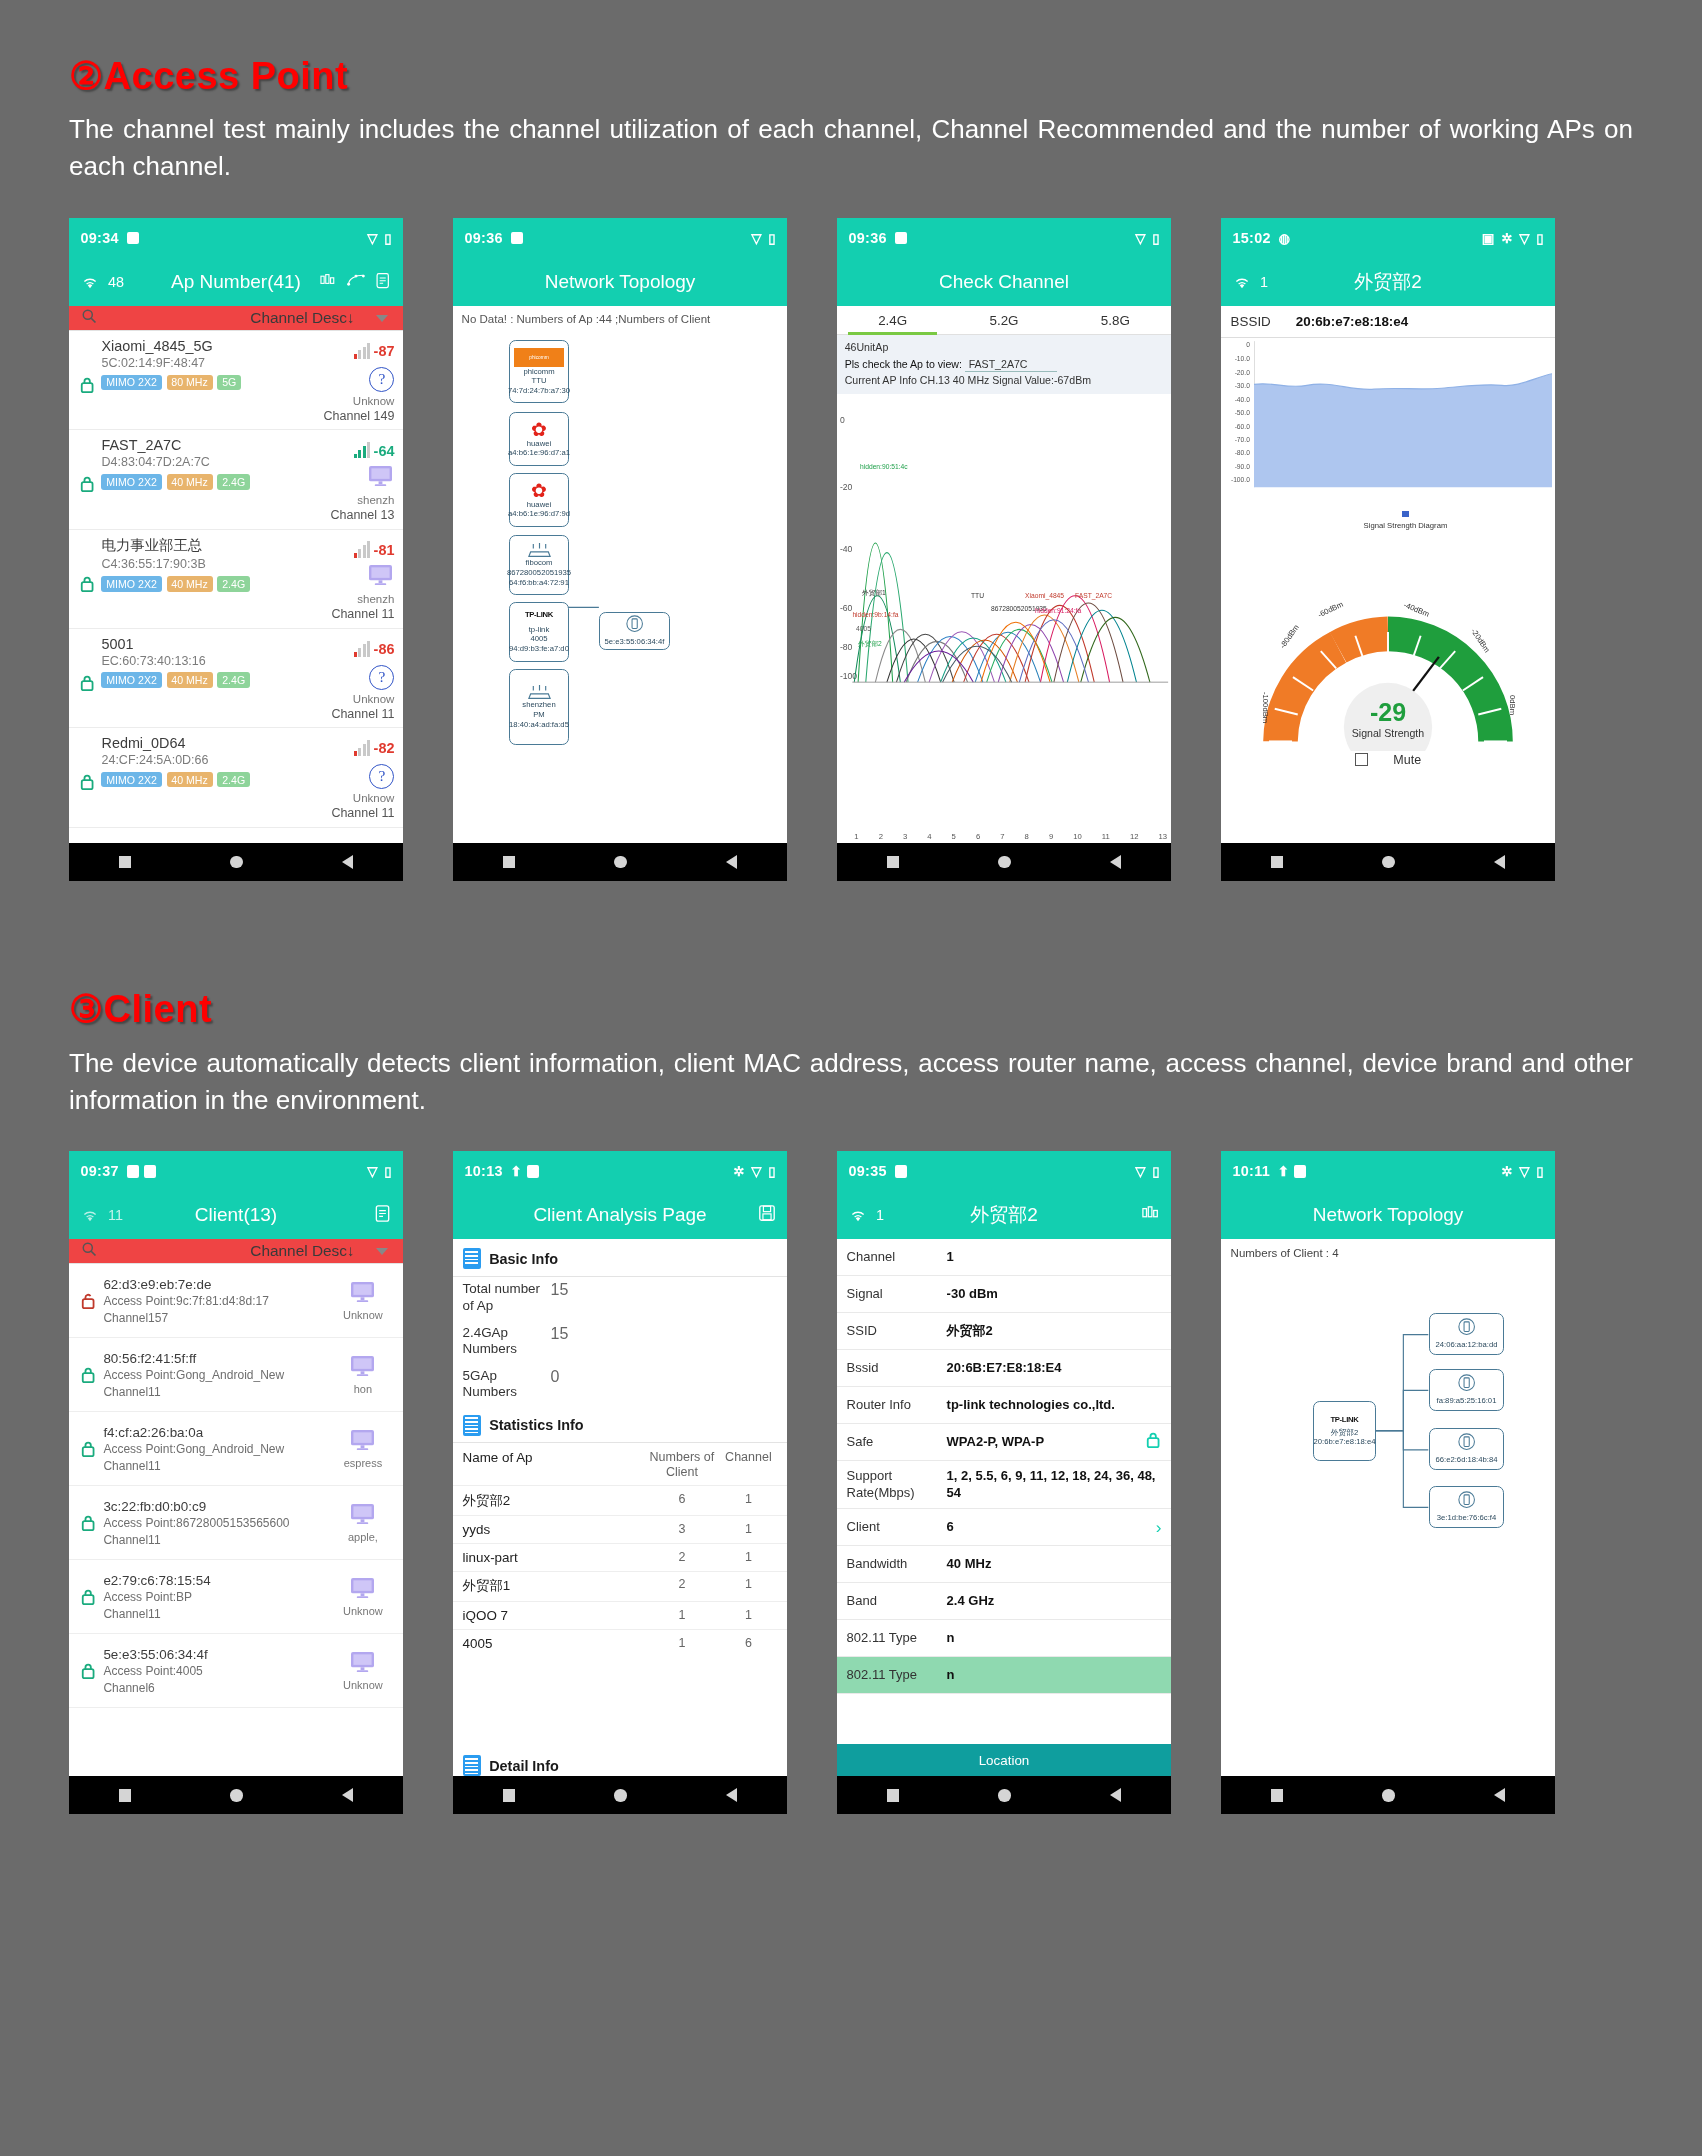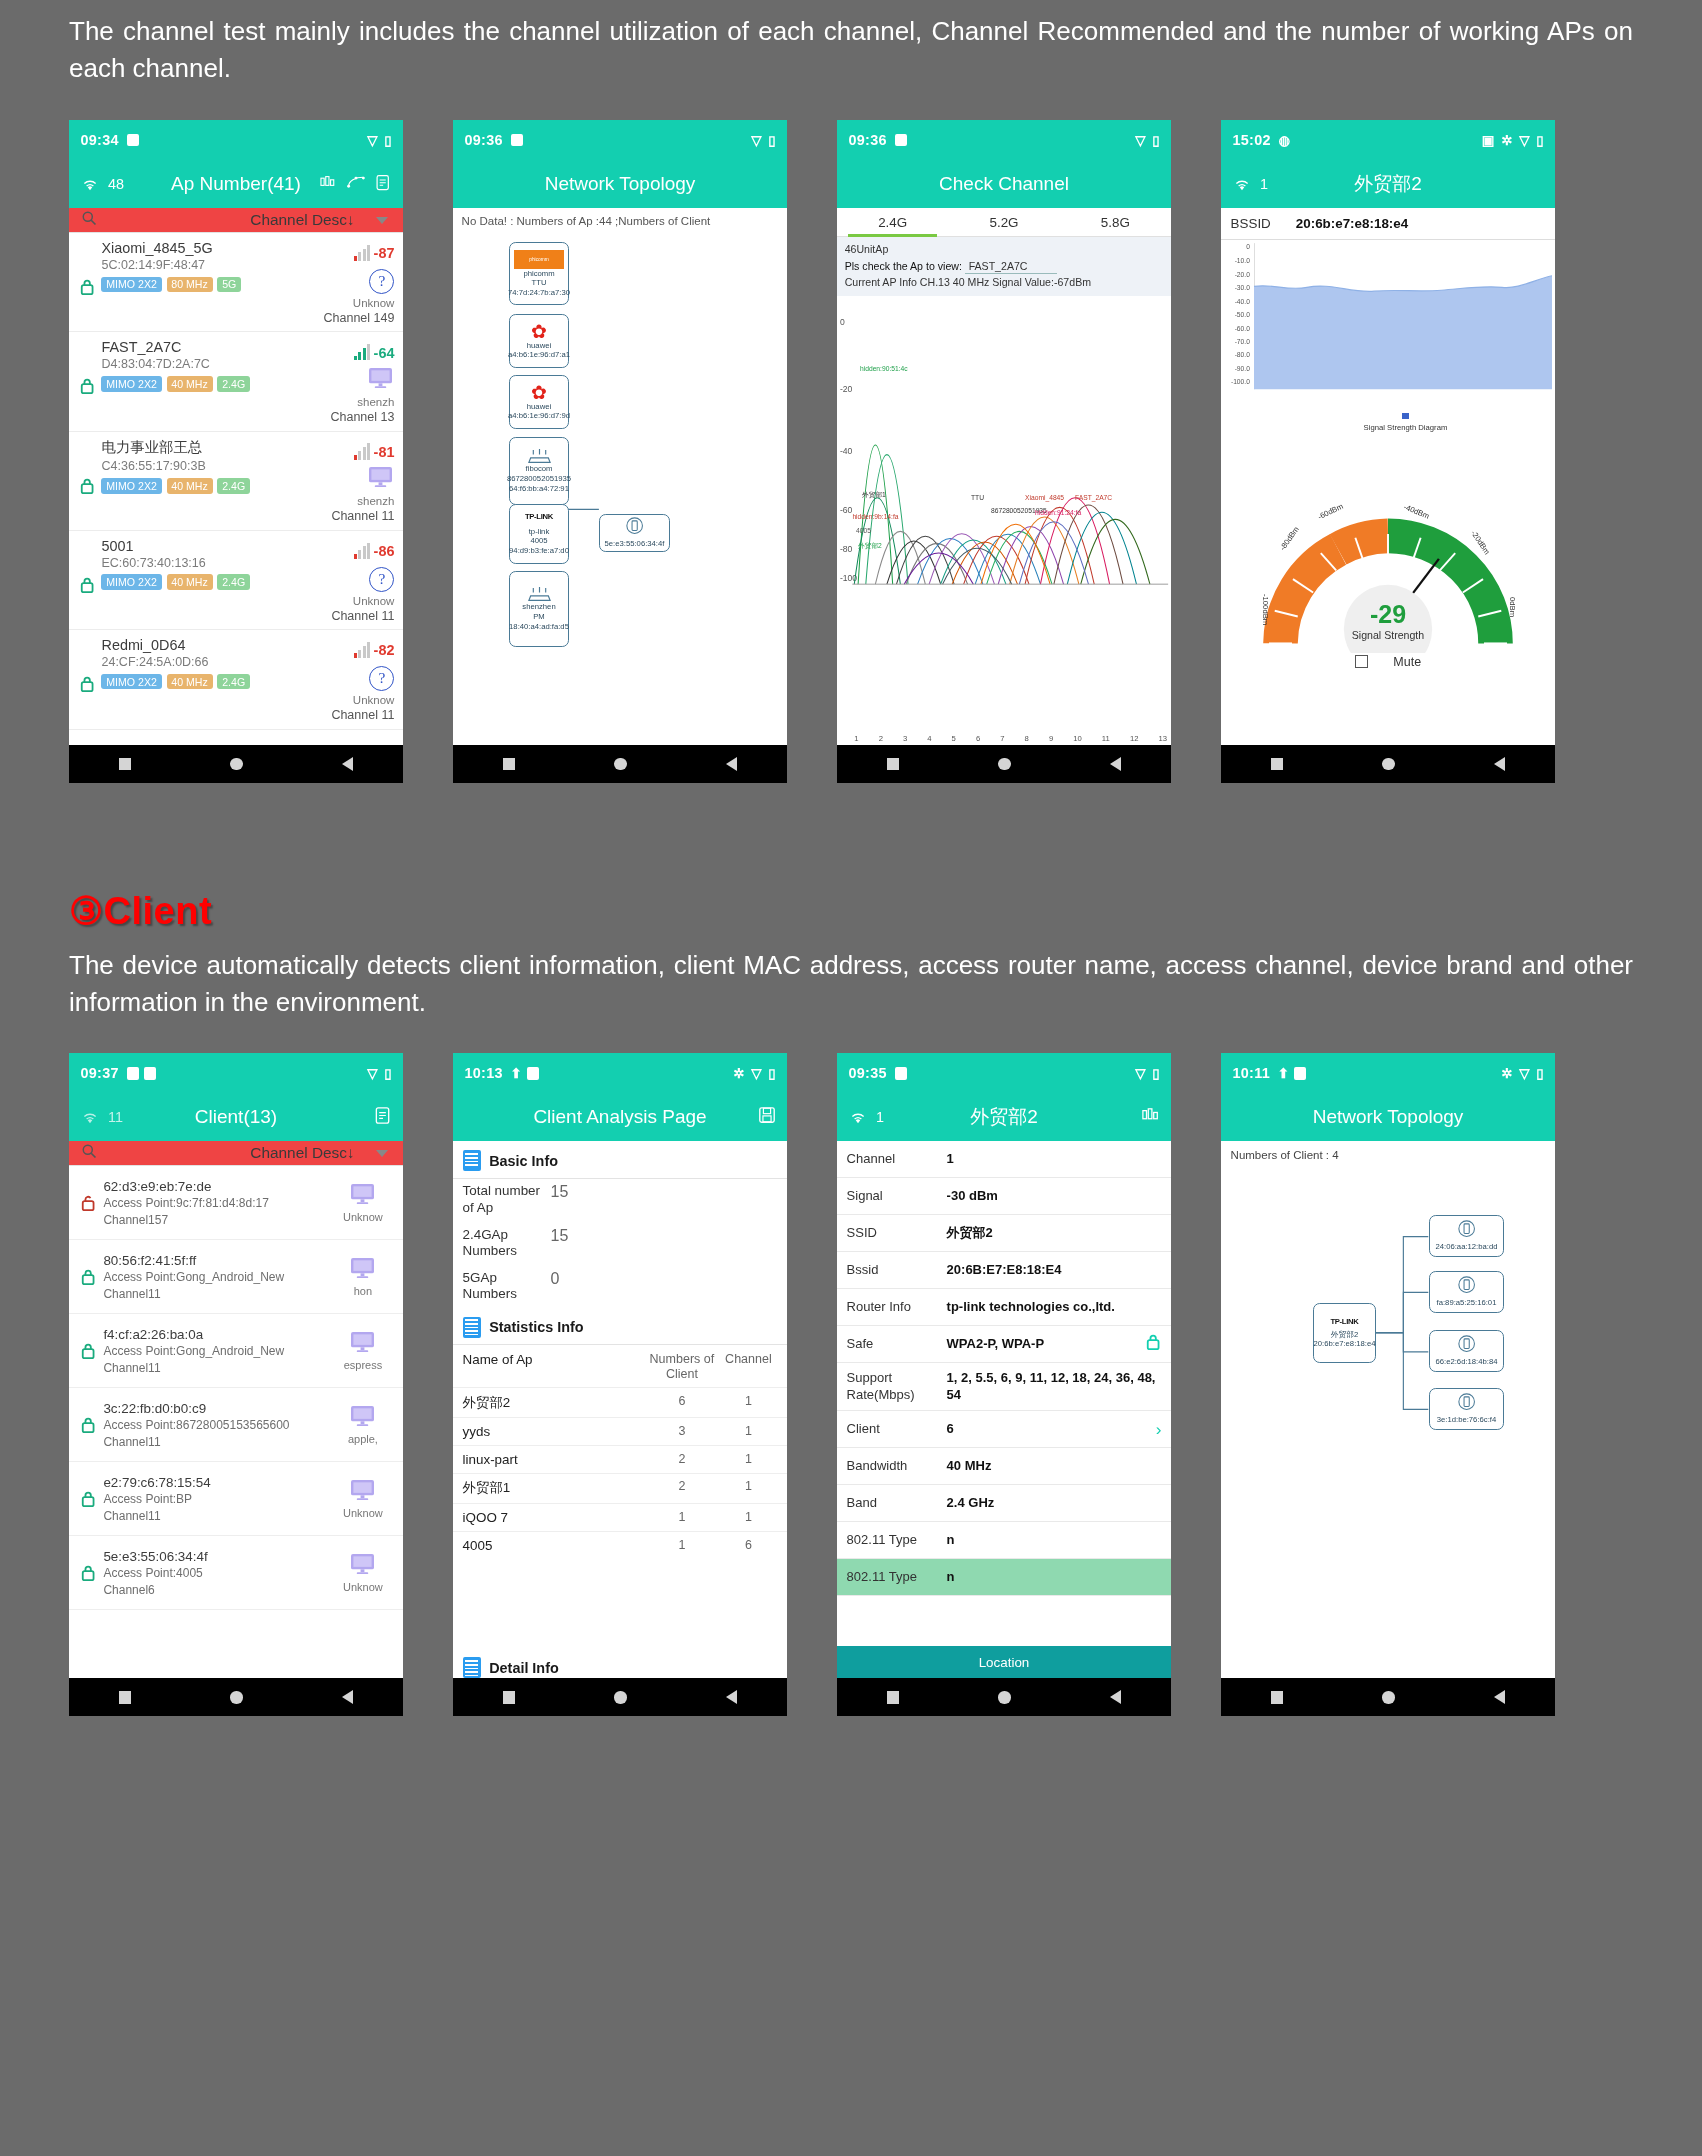--- a/index.html
+++ b/index.html
@@ -242,20 +242,21 @@
   .loc-btn { background: #0f9e9e; color:#fff; text-align:center; font-size: 13.4px; padding: 8.6px 0; }
 
   
   .tc-note { font-size: 11.5px; color: #444; padding: 7.7px 9.6px; }
 </style>
 </head>
 <body>
 
 <div class="page">
 
+  <h1 class="section-title" style="margin-top:54px;">②Access Point</h1>
   <div class="section-body">The channel test mainly includes the channel utilization of each channel, Channel Recommended and the number of working APs on each channel.</div>
 
   <div class="phones-row">
 
     <div class="phone h1r">
       <div class="statusbar">
         <span class="time">09:34</span>
         <span class="sb-left-icons">
             <span class="wsq"></span>
           </span>
@@ -526,21 +527,21 @@
           <div class="nlabel">huawei</div>
           <div class="nlabel">a4:b6:1e:96:d7:a1</div>
         </div>
 
         <div class="node" style="left:56px;top:146px;width:60px;height:54px;">
           <div class="hw">✿</div>
           <div class="nlabel">huawei</div>
           <div class="nlabel">a4:b6:1e:96:d7:9d</div>
         </div>
 
-        <div class="node" style="left:56px;top:208px;width:60px;height:68px;">
+        <div class="node" style="left:56px;top:208px;width:60px;height:60px;">
           <span class="router-ico">
             <svg width="23" height="16.3" viewBox="0 0 26 18">
                 <path d="M6 2v5M13 1v6M20 2v5" stroke="#4a7a96" stroke-width="1.3"></path>
                 <path d="M3 11h20l2 5H1z" fill="none" stroke="#4a7a96" stroke-width="1.3"></path>
               </svg>
           </span>
           <div class="nlabel">fibocom</div>
           <div class="nlabel">867280052051935</div>
           <div class="nlabel">64:f6:bb:a4:72:91</div>
         </div>

